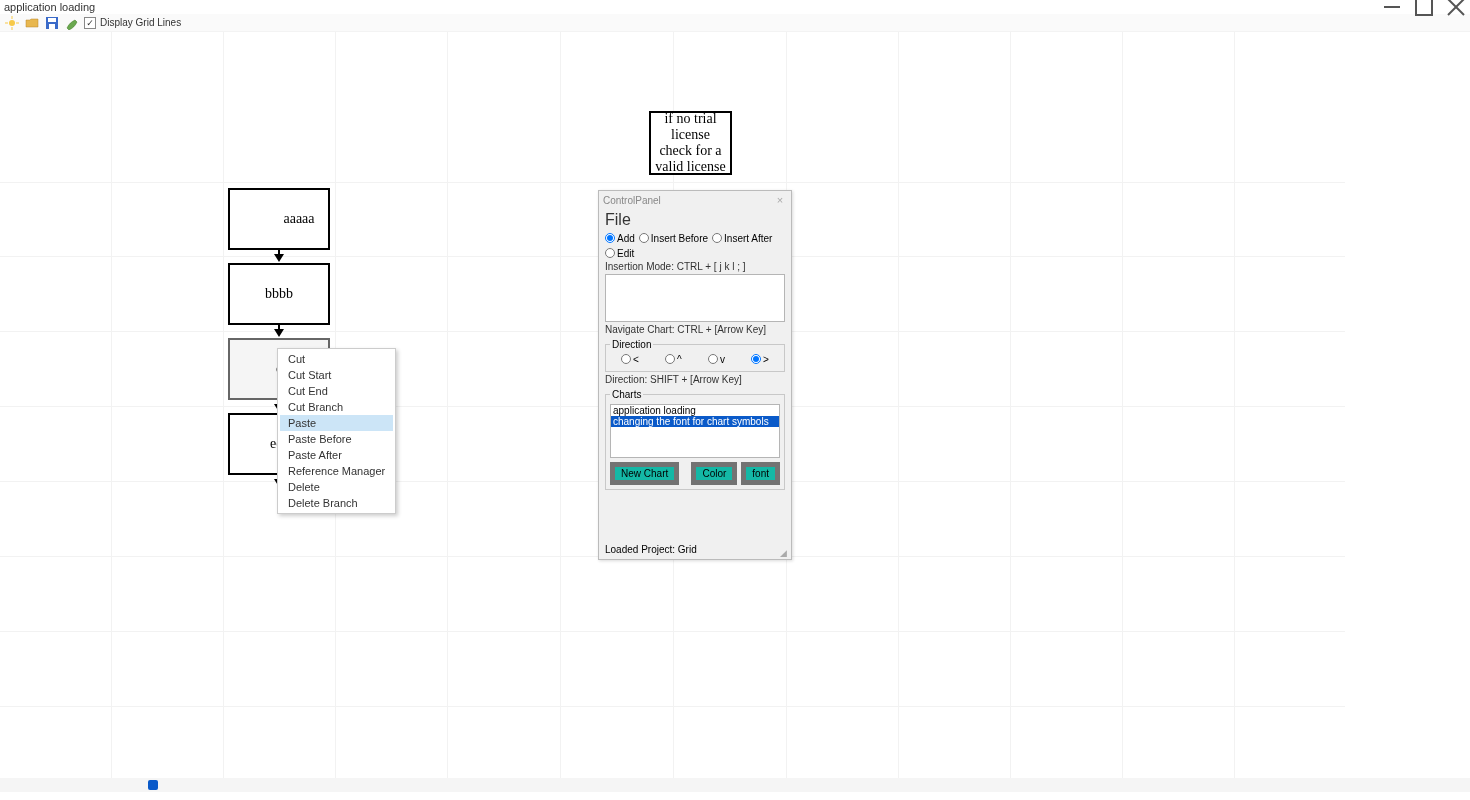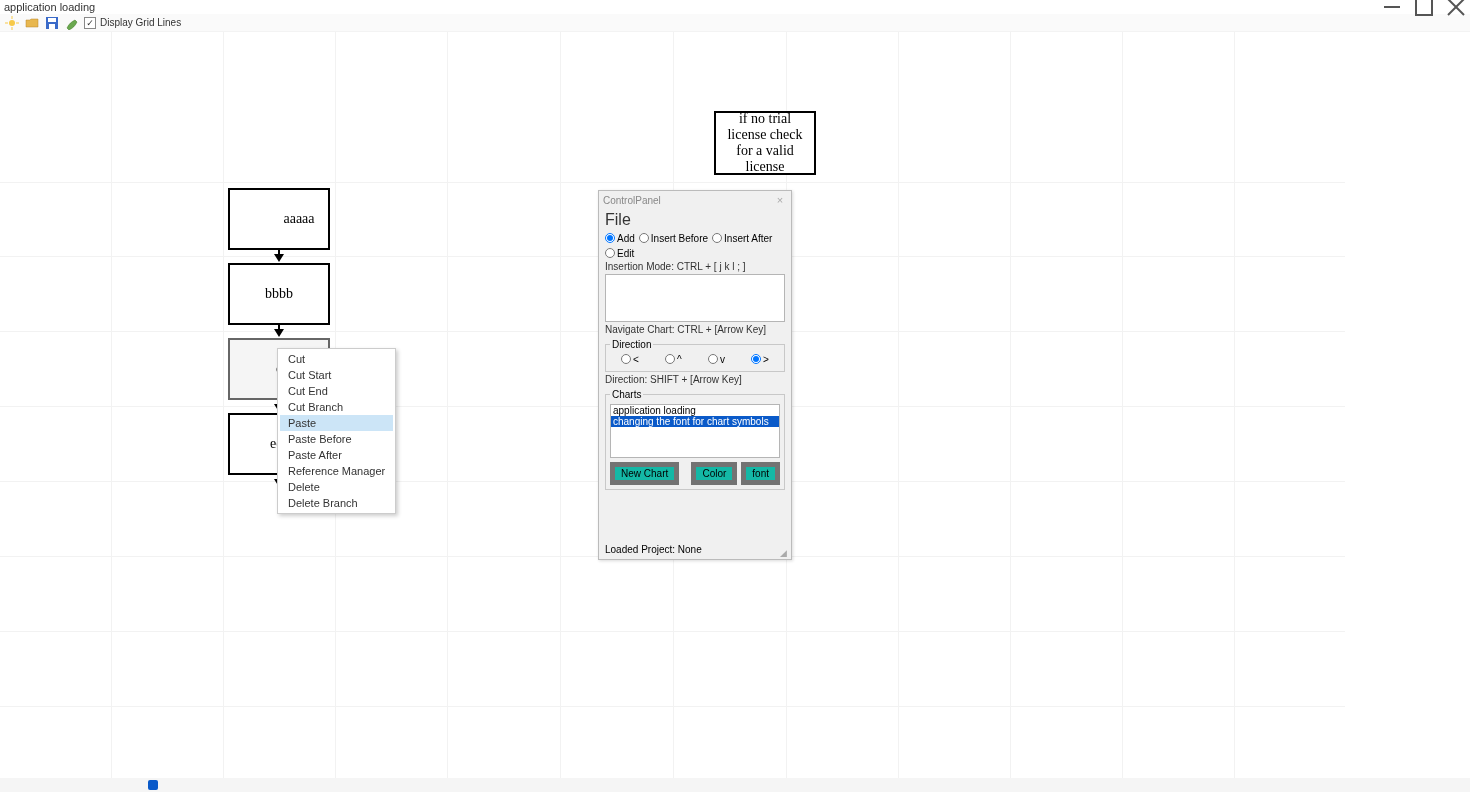--- a/index.html
+++ b/index.html
@@ -358,21 +358,21 @@
 
   <div class="grid-h" style="top:150px"></div>
   <div class="grid-h" style="top:224px"></div>
   <div class="grid-h" style="top:299px"></div>
   <div class="grid-h" style="top:374px"></div>
   <div class="grid-h" style="top:449px"></div>
   <div class="grid-h" style="top:524px"></div>
   <div class="grid-h" style="top:599px"></div>
   <div class="grid-h" style="top:674px"></div>
 
-  <div class="node" style="left:714px; top:79px; width:102px; height:64px;">
+  <div class="node" style="left:649px; top:79px; width:83px; height:64px;">
     <span>if no trial license check for a valid license</span>
   </div>
 
   <div class="node" style="left:228px; top:156px; width:102px; height:62px;padding-left:44px;">
     <span>aaaaa</span>
   </div>
   <div class="arrow-stem" style="left:278px; top:218px; height:5px;"></div>
   <div class="arrow-down" style="left:274px; top:222px;"></div>
 
   <div class="node" style="left:228px; top:231px; width:102px; height:62px;">
@@ -471,20 +471,20 @@
         <div class="cp-list-item selected">changing the font for chart symbols</div>
       </div>
       <div class="cp-button-row">
         <button class="cp-button">New Chart</button>
         <div style="flex:1"></div>
         <button class="cp-button">Color</button>
         <button class="cp-button">font</button>
       </div>
     </fieldset>
 
-    <div class="cp-status">Loaded Project: None</div>
+    <div class="cp-status">Loaded Project: Grid</div>
   </div>
   <div class="cp-resize">◢</div>
 </div>
 
 <div class="hscroll">
   <div class="hscroll-thumb"></div>
 </div>
 
 </body></html>

